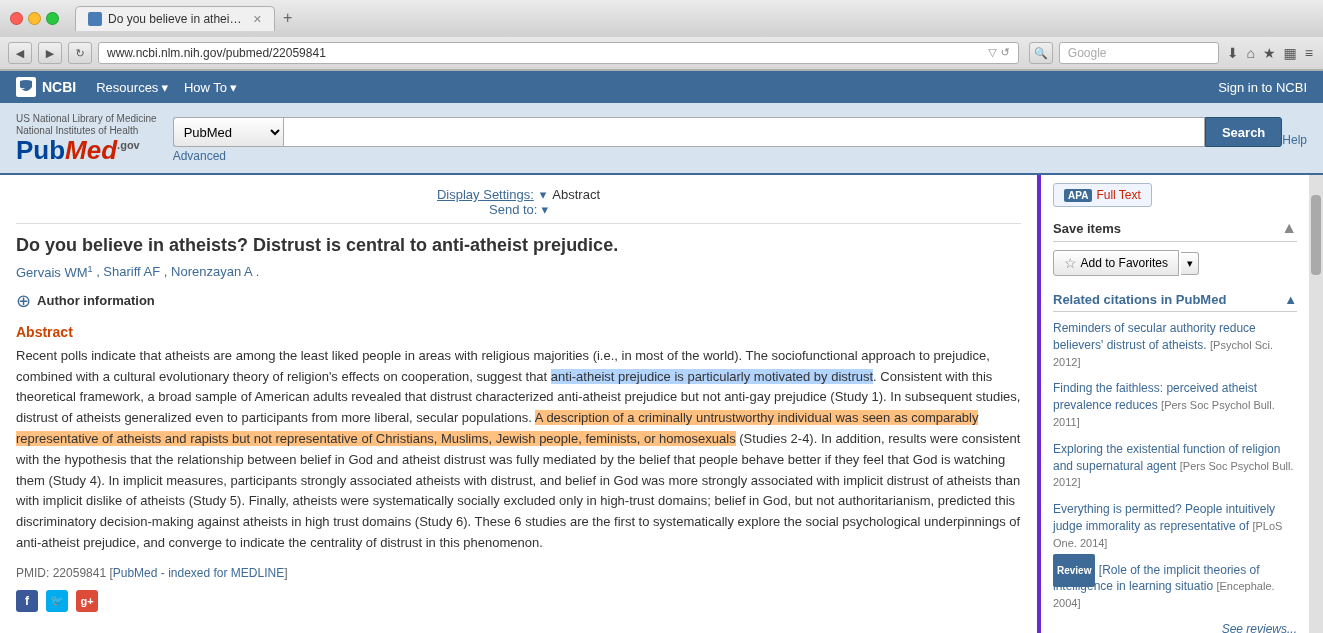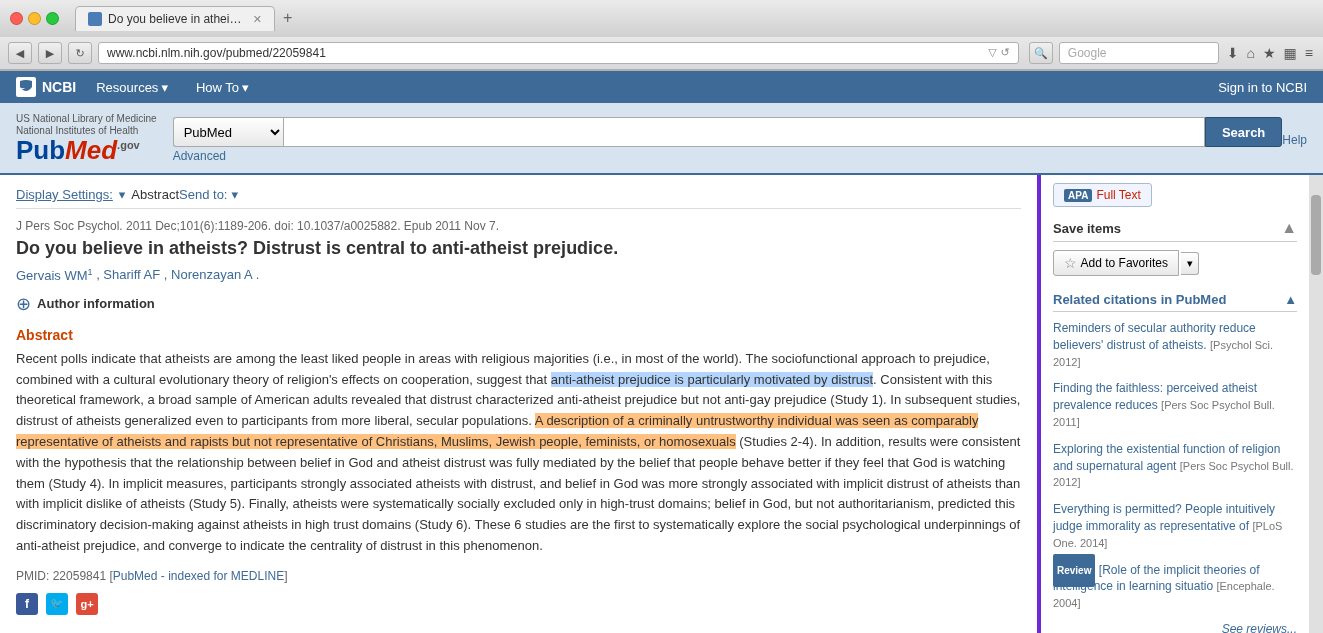--- a/index.html
+++ b/index.html
@@ -25,42 +25,42 @@
     .url-text { flex: 1; font-size: 12px; color: #333; }
     .url-icons { display: flex; gap: 4px; color: #888; font-size: 11px; }
     .search-box { background: #fff; border: 1px solid #b0b0b0; border-radius: 3px; padding: 3px 8px; font-size: 12px; width: 160px; display: flex; align-items: center; }
     .toolbar-icons { display: flex; gap: 4px; }
     .toolbar-icon { color: #555; font-size: 14px; cursor: pointer; padding: 2px; }
 
     
     .ncbi-header { background: #3d6a96; padding: 6px 16px; display: flex; align-items: center; justify-content: space-between; }
     .ncbi-logo { color: #fff; font-weight: bold; font-size: 14px; display: flex; align-items: center; gap: 6px; }
     .ncbi-logo-icon { background: #fff; color: #3d6a96; width: 20px; height: 20px; display: flex; align-items: center; justify-content: center; font-size: 10px; font-weight: bold; border-radius: 2px; }
-    .ncbi-nav { display: flex; align-items: center; gap: 28px; color: #fff; font-size: 13px; }
+    .ncbi-nav { display: flex; align-items: center; gap: 16px; color: #fff; font-size: 13px; }
     .ncbi-nav-item { color: #fff; cursor: pointer; display: flex; align-items: center; gap: 3px; }
     .ncbi-sign-in { color: #fff; font-size: 13px; cursor: pointer; }
 
     
     .pubmed-searchbar { background: #d7e4f0; padding: 10px 16px; display: flex; align-items: flex-end; gap: 0; border-bottom: 2px solid #3d6a96; }
     .pubmed-logo-area { margin-right: 16px; }
     .search-area { display: flex; flex-direction: column; flex: 1; }
     .search-row { display: flex; align-items: center; gap: 0; }
     .db-select { border: 1px solid #aaa; border-right: none; background: linear-gradient(to bottom, #fff, #e8e8e8); padding: 4px 6px; font-size: 13px; height: 30px; border-radius: 3px 0 0 3px; cursor: pointer; min-width: 110px; }
     .search-input { border: 1px solid #aaa; padding: 4px 8px; font-size: 13px; height: 30px; flex: 1; outline: none; }
     .search-btn { background: #3d6a96; color: #fff; border: 1px solid #2a5070; padding: 4px 16px; height: 30px; font-size: 13px; font-weight: bold; cursor: pointer; border-radius: 0 3px 3px 0; }
     .advanced-link { color: #3d6a96; font-size: 12px; cursor: pointer; text-decoration: none; margin-top: 2px; }
     .help-link { color: #3d6a96; font-size: 12px; cursor: pointer; margin-left: auto; align-self: flex-end; }
 
     
     .main-layout { display: flex; }
     .content-area { flex: 1; padding: 12px 16px; }
     .sidebar { width: 272px; padding: 8px 12px; border-left: 4px solid #6d28d9; flex-shrink: 0; }
 
     
-    .display-bar { display: flex; align-items: center; margin-bottom: 10px; padding-bottom: 6px; border-bottom: 1px solid #ddd; }
+    .display-bar { display: flex; align-items: center; justify-content: space-between; margin-bottom: 10px; padding-bottom: 6px; border-bottom: 1px solid #ddd; flex-direction: column; }
     .display-settings { color: #3d6a96; font-size: 13px; cursor: pointer; text-decoration: underline; display: flex; align-items: center; gap: 3px; }
     .send-to { color: #3d6a96; font-size: 13px; cursor: pointer; display: flex; align-items: center; gap: 3px; }
 
     
     .article-journal { font-size: 12px; color: #666; margin-bottom: 4px; }
     .article-title { font-size: 18px; font-weight: bold; color: #333; margin-bottom: 6px; line-height: 1.3; }
     .article-authors { font-size: 13px; color: #3d6a96; margin-bottom: 10px; }
     .article-authors a { color: #3d6a96; text-decoration: none; }
     .author-info { display: flex; align-items: center; gap: 6px; margin-bottom: 12px; cursor: pointer; }
     .author-info-expand { color: #3d6a96; font-size: 18px; cursor: pointer; }
@@ -218,21 +218,20 @@
         <span class="display-settings">Display Settings:</span>
         <span style="color:#3d6a96; cursor:pointer;">▾</span>
         <span>Abstract</span>
       </div>
       <div style="display:flex; align-items:center; gap:4px;">
         <span class="send-to">Send to:</span>
         <span style="color:#3d6a96; cursor:pointer;">▾</span>
       </div>
     </div>
 
-    <div class="article-journal">J Pers Soc Psychol. 2011 Dec;101(6):1189-206. doi: 10.1037/a0025882. Epub 2011 Nov 7.</div>
     <div class="article-title">Do you believe in atheists? Distrust is central to anti-atheist prejudice.</div>
     <div class="article-authors">
       <a>
         <span>Gervais WM</span><span class="superscript">1</span>
       </a>
       <a><span>, Shariff AF</span></a>
       <a><span>, Norenzayan A</span></a>
       <span>.</span>
     </div>
 

